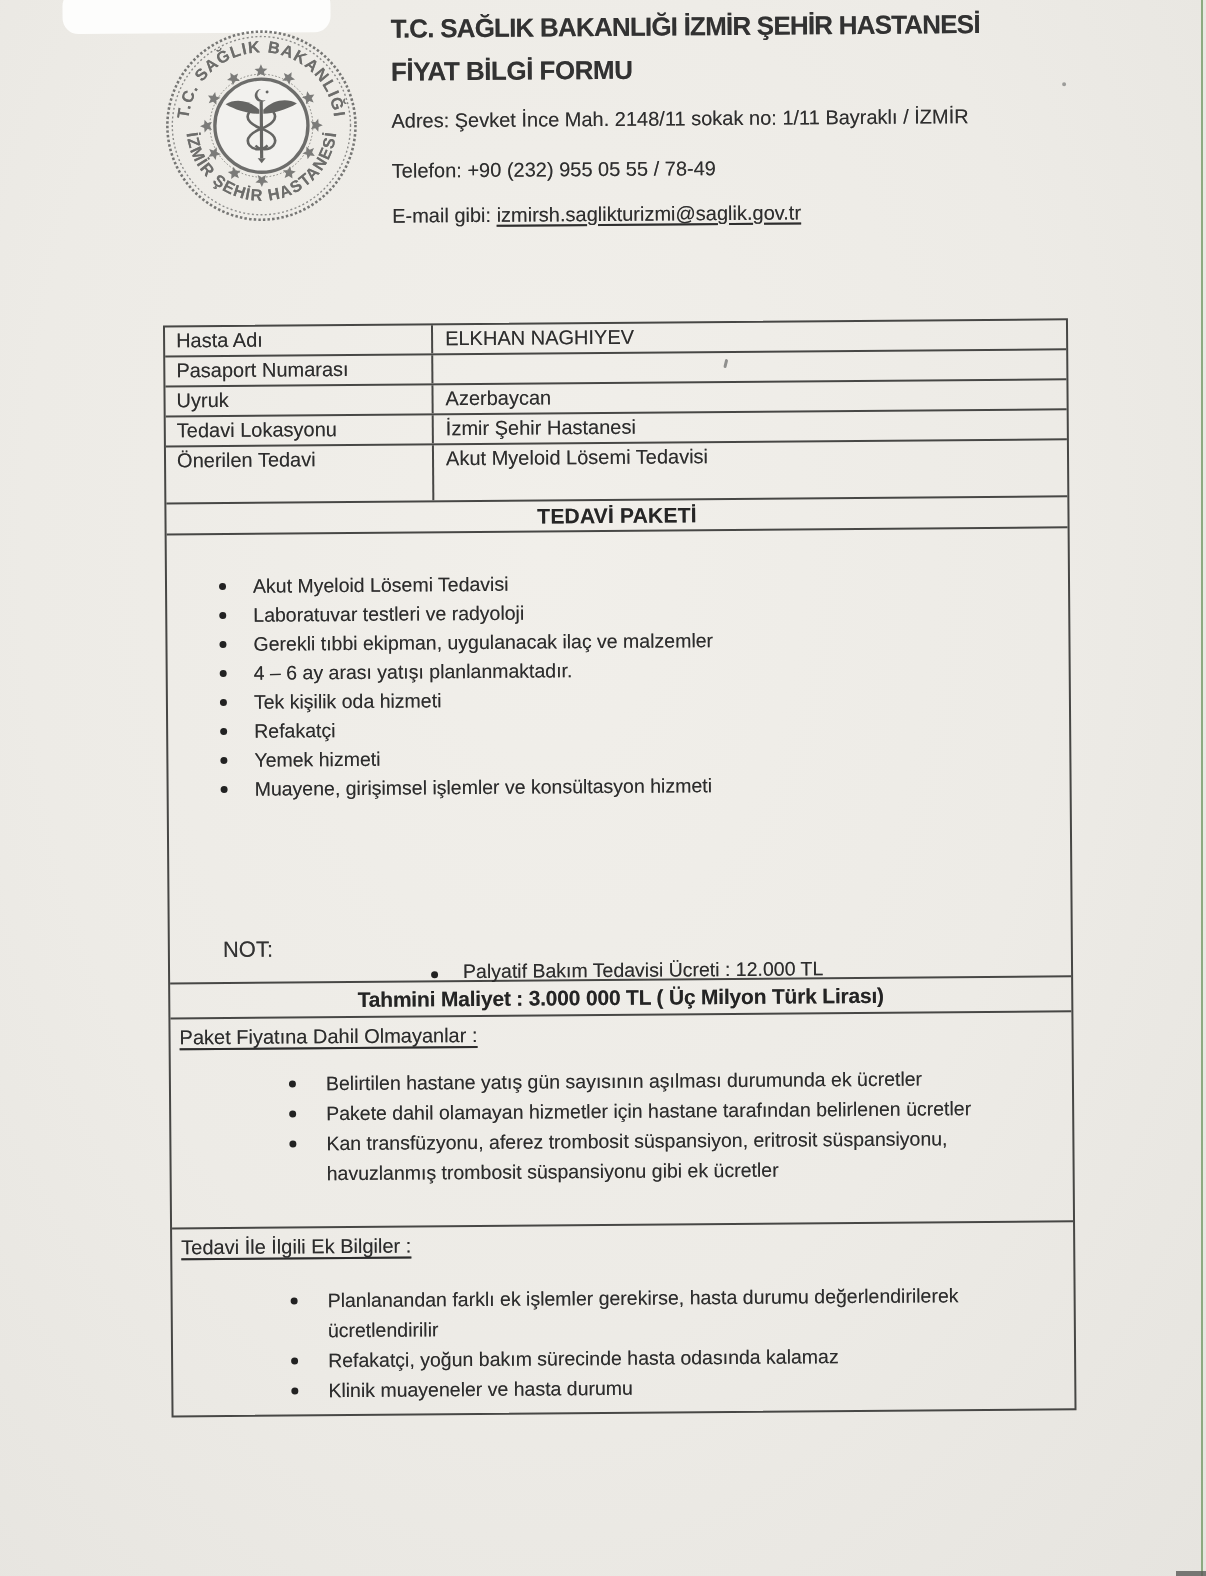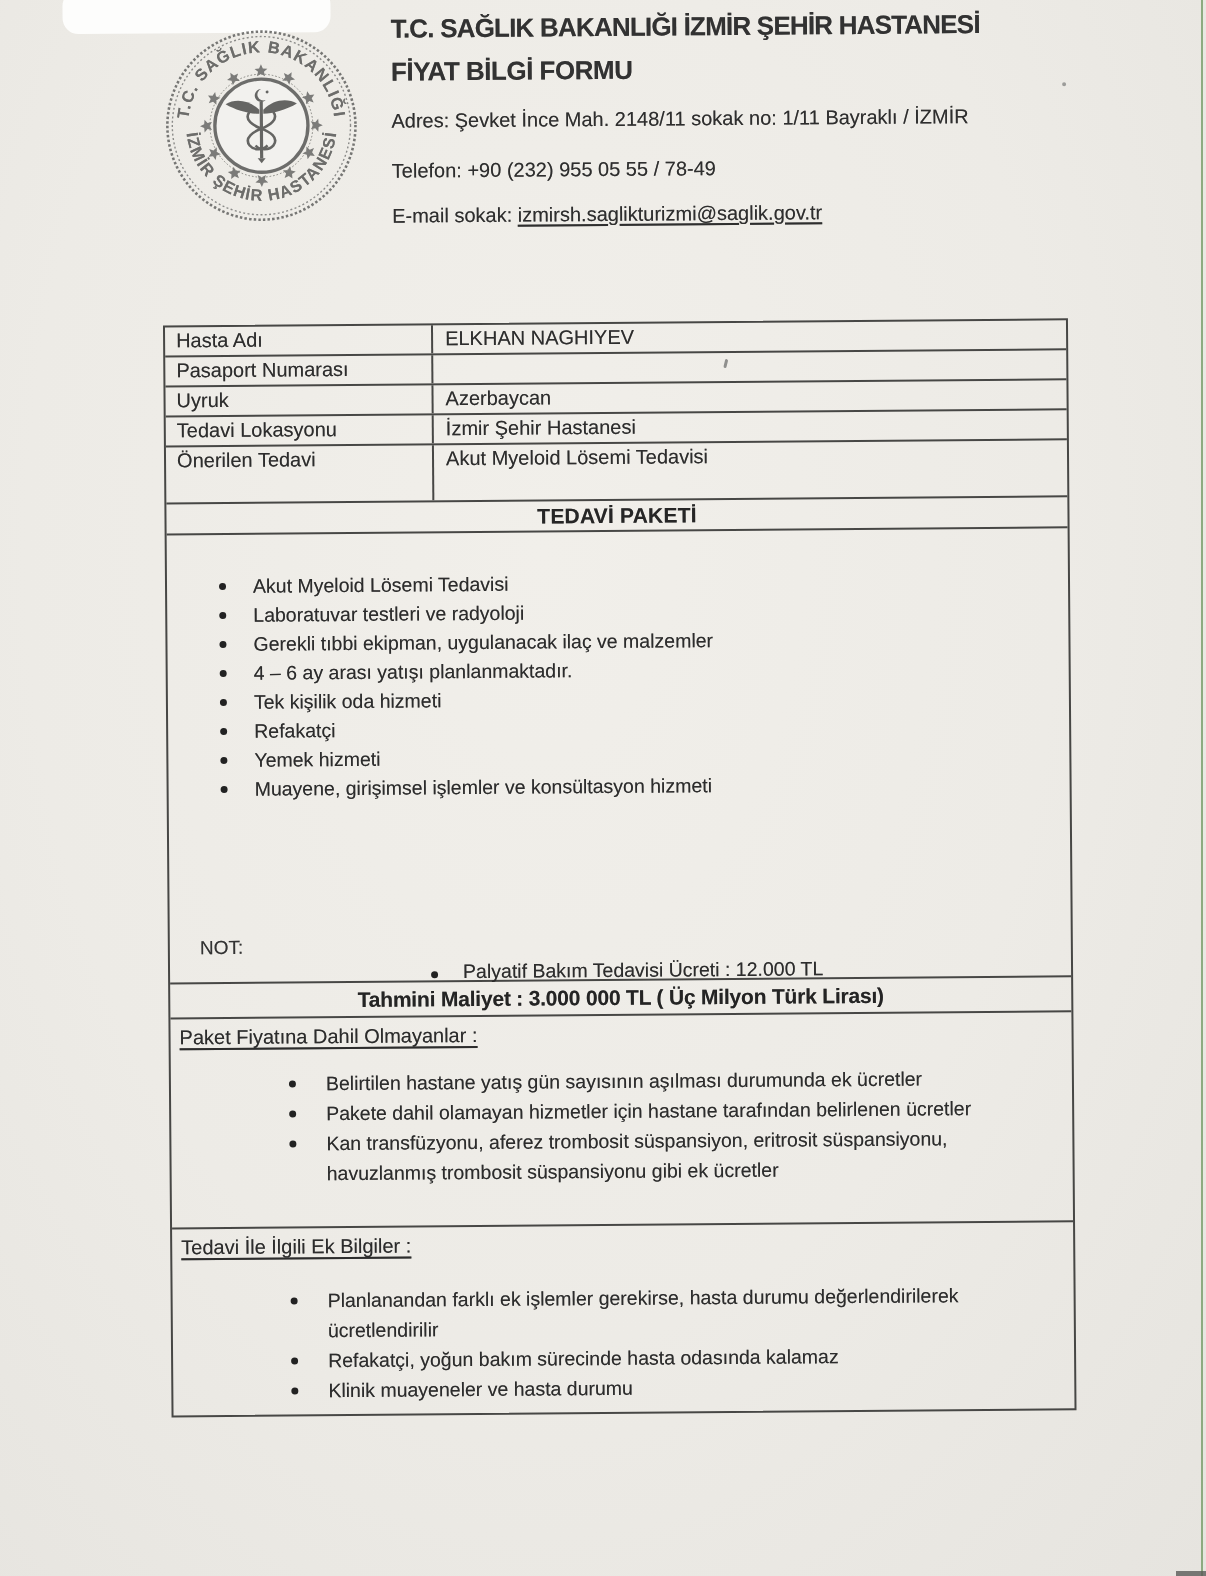--- a/index.html
+++ b/index.html
@@ -87,21 +87,21 @@
   
   ul{list-style:none;margin:0;padding:0;}
   li{position:relative;font-size:19.5px;color:#2c2c2c;}
   li::before{
     content:"";position:absolute;width:7px;height:7px;border-radius:50%;
     background:#222;top:11px;
   }
   .pkg-list{position:absolute;left:86px;top:37px;width:720px;}
   .pkg-list li{line-height:29px;}
   .pkg-list li::before{left:-34px;top:11px;}
-  .note-label{position:absolute;left:30px;top:402px;font-size:19px;color:#333;}
+  .note-label{position:absolute;left:53px;top:402px;font-size:22px;color:#333;}
   .note-item{position:absolute;left:293px;top:427px;font-size:19.5px;}
   .note-item::before{left:-32px;}
   .sec-heading{
     position:absolute;left:9px;top:7px;font-size:20px;color:#2c2c2c;
     text-decoration:underline;text-underline-offset:4px;
     text-decoration-thickness:1.6px;
   }
   .excl-list{position:absolute;left:155px;top:50px;width:690px;}
   .excl-list li{line-height:30px;}
   .excl-list li::before{left:-37px;top:12px;}
@@ -161,21 +161,21 @@
         <path d="M112,86 C118,94 108,100 100,103 C92,106 82,112 88,120 C92,125 102,125 106,120" stroke-width="2.6"></path>
         <path d="M96,133 l4,5 4,-5 Z" fill="#656563" stroke="none"></path>
       </g>
     </svg>
 
     <div class="hdr">
       <div class="hdr-title">T.C. SAĞLIK BAKANLIĞI İZMİR ŞEHİR HASTANESİ</div>
       <div class="hdr-sub">FİYAT BİLGİ FORMU</div>
       <div class="hdr-line hdr-addr">Adres: Şevket İnce Mah. 2148/11 sokak no: 1/11 Bayraklı / İZMİR</div>
       <div class="hdr-line hdr-tel">Telefon: +90 (232) 955 05 55 / 78-49</div>
-      <div class="hdr-line hdr-mail"><span>E-mail sokak: </span><span class="mail-link">izmirsh.saglikturizmi@saglik.gov.tr</span></div>
+      <div class="hdr-line hdr-mail"><span>E-mail gibi: </span><span class="mail-link">izmirsh.saglikturizmi@saglik.gov.tr</span></div>
     </div>
 
     <div class="doc-table">
 
       <div class="info-row row-h30">
         <div class="info-label">Hasta Adı</div>
         <div class="info-value">ELKHAN NAGHIYEV</div>
       </div>
       <div class="info-row row-h29">
         <div class="info-label">Pasaport Numarası</div>

